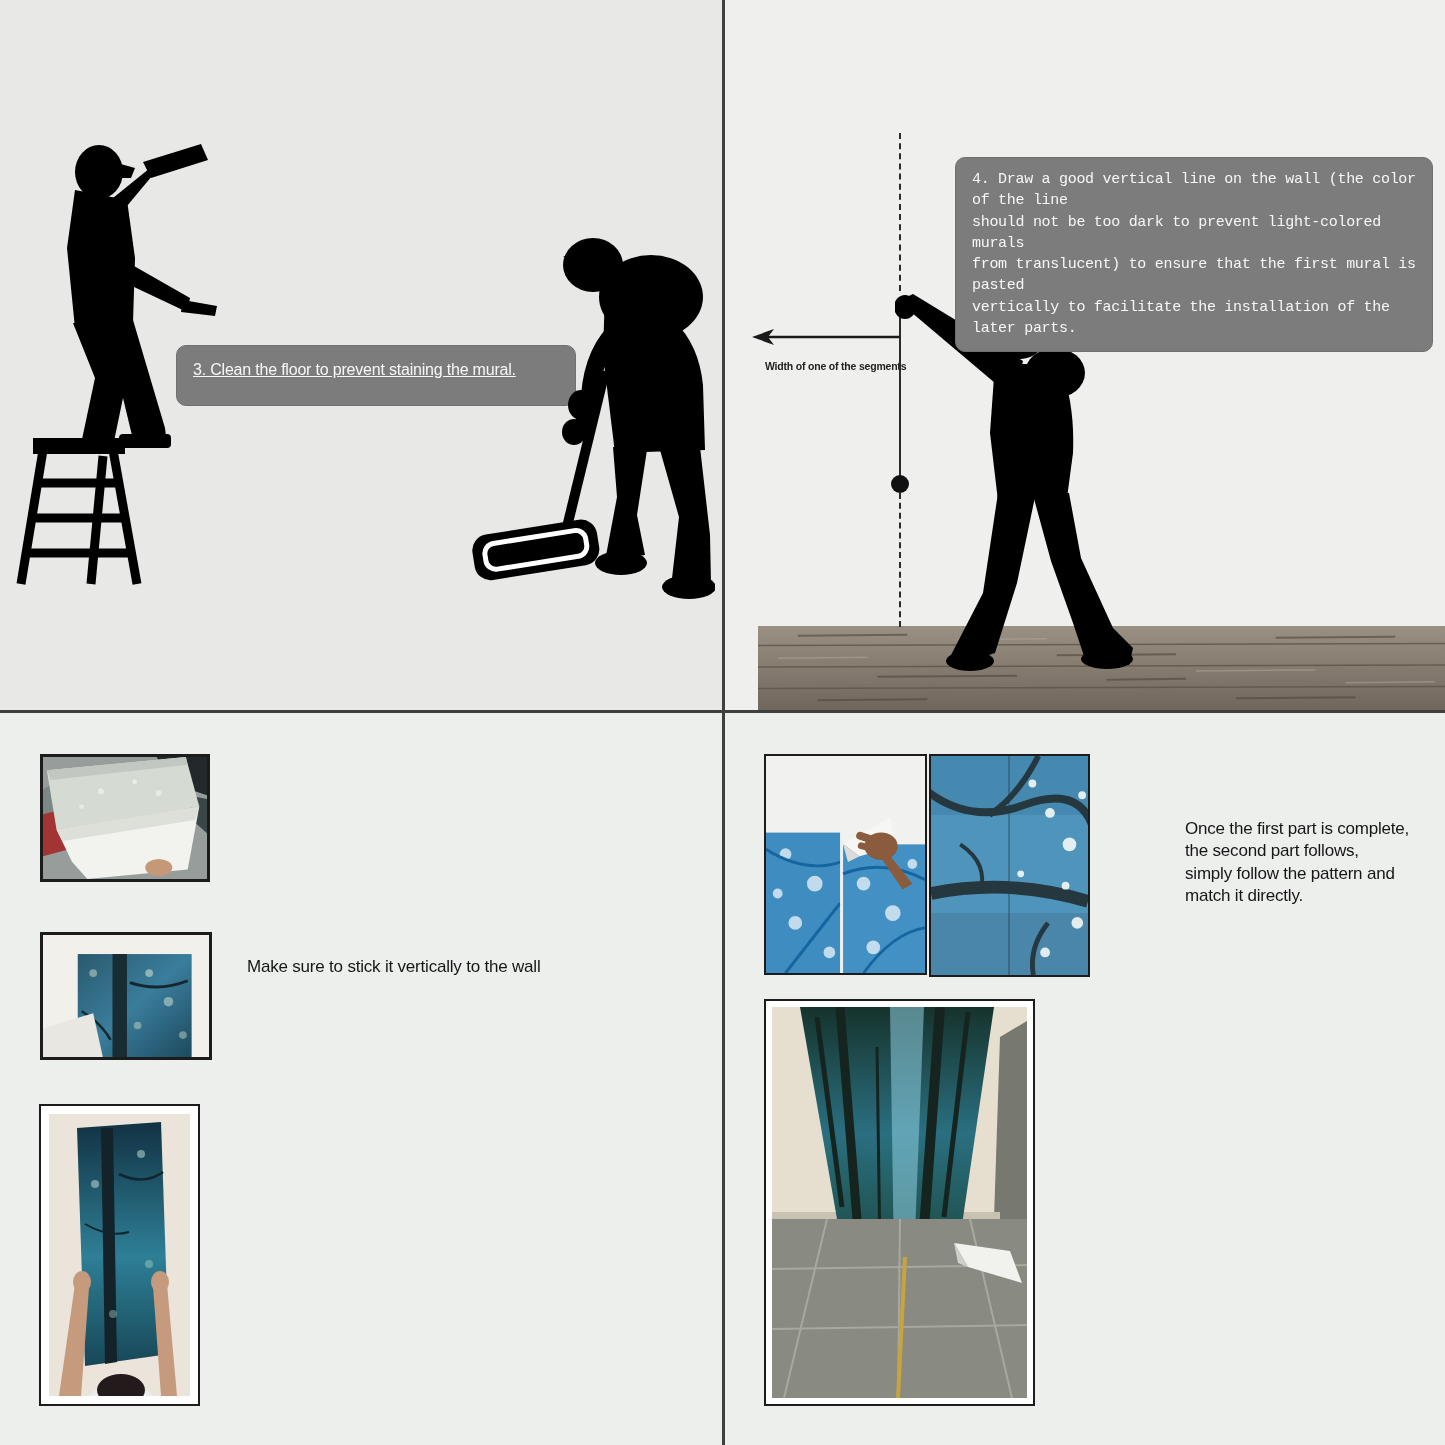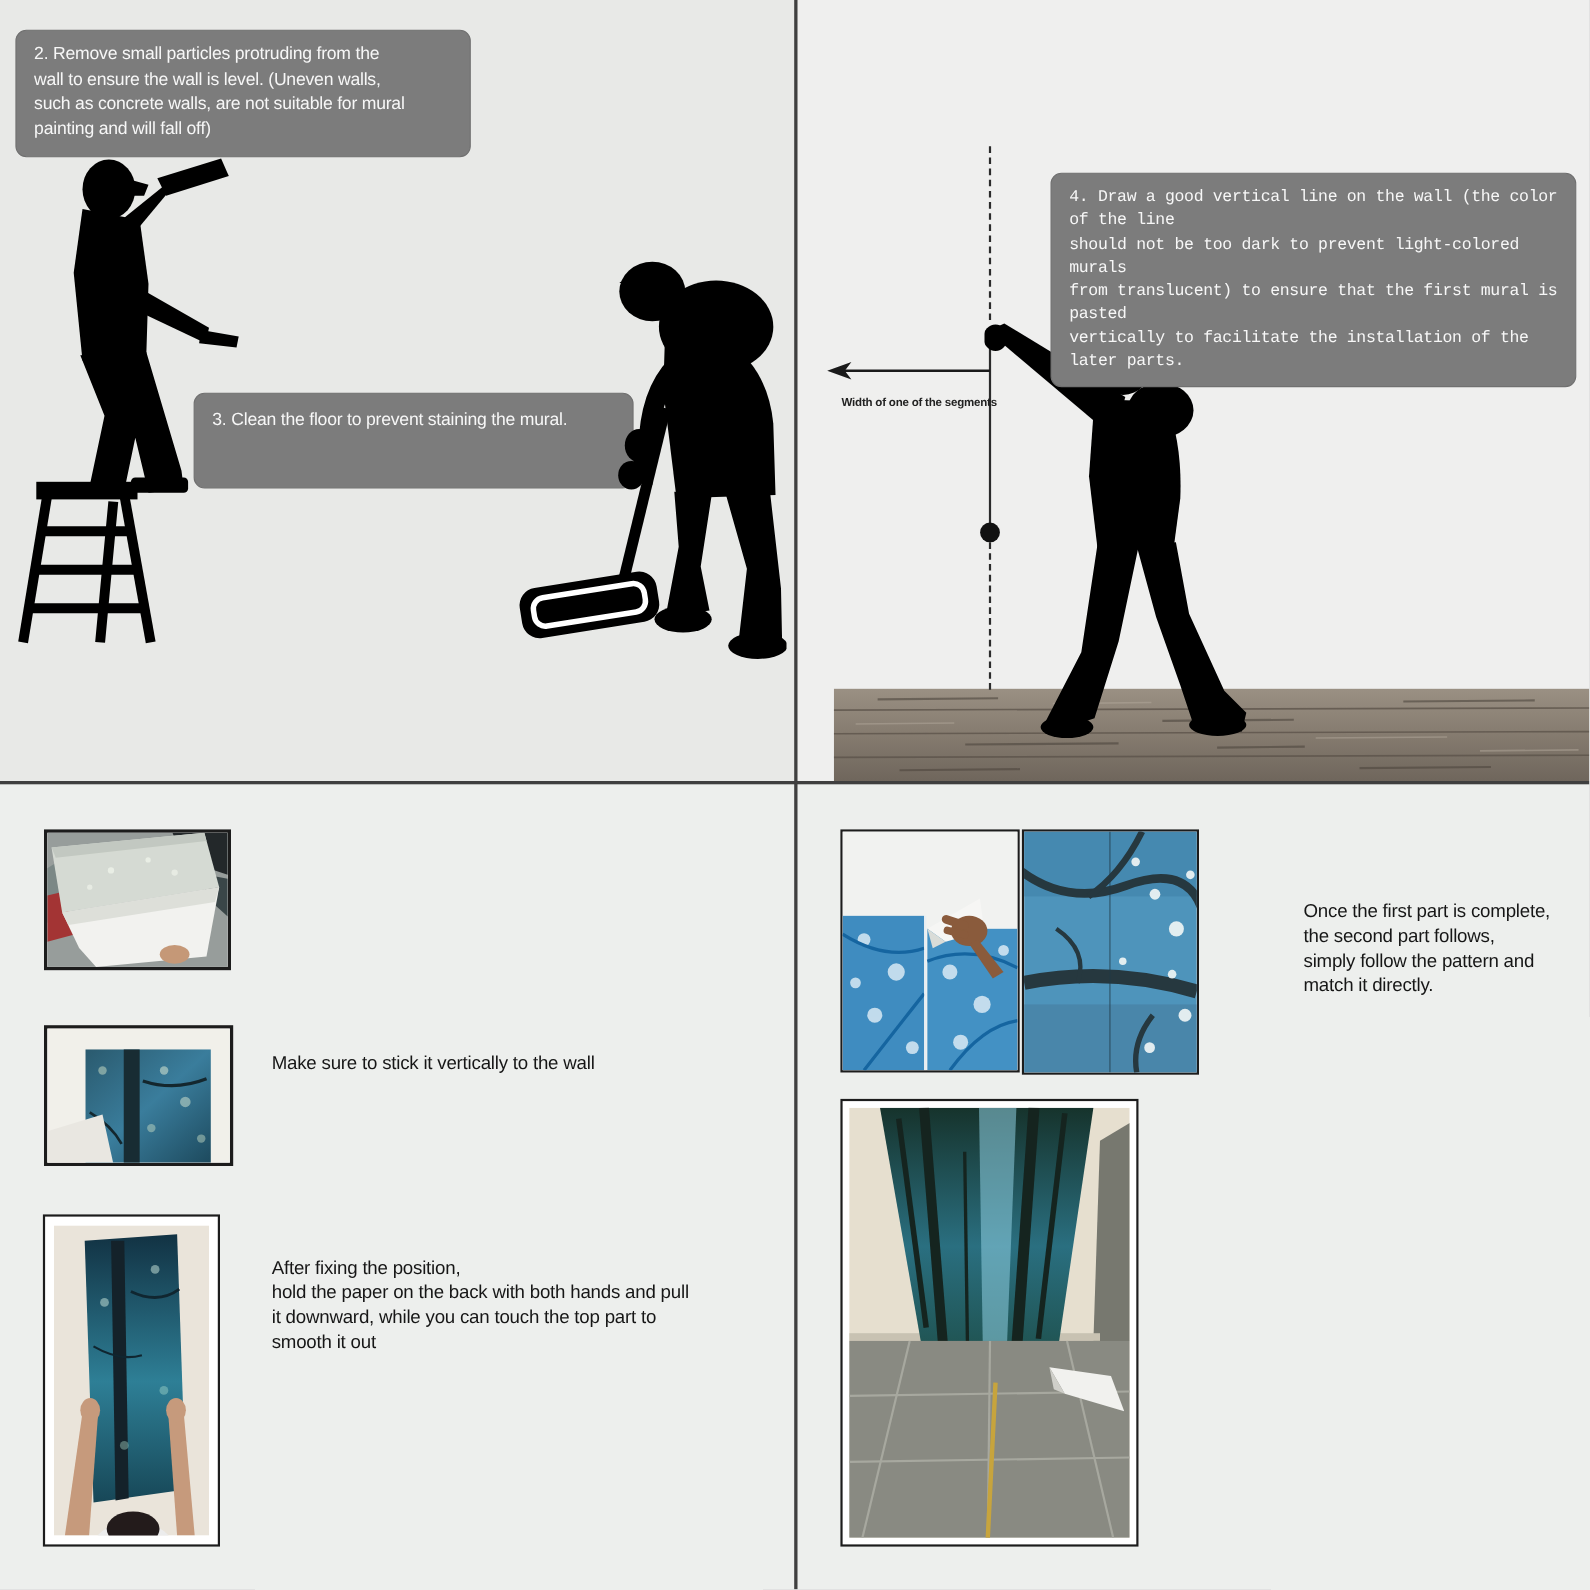--- a/index.html
+++ b/index.html
@@ -15,21 +15,21 @@
   .divider{position:absolute;background:#3f3f3f;}
   #div-v{left:722px;top:0;width:3px;height:1445px;}
   #div-h{left:0;top:710px;width:1445px;height:3px;}
 
   .note{
     position:absolute;background:#7c7c7c;border:1px solid #707070;border-radius:10px;
     color:#f7f7f7;font-size:16px;line-height:1.42;letter-spacing:-0.2px;
     padding:11px 16px 12px;white-space:pre-line;box-sizing:border-box;
   }
   #note-2{left:14px;top:27px;width:414px;min-height:108px;}
-  #note-3{left:176px;top:357px;width:400px;height:87px;padding-top:13px;}
+  #note-3{left:176px;top:345px;width:400px;height:61px;padding-top:13px;text-decoration:underline;}
   #note-4{left:230px;top:157px;width:478px;min-height:118px;font-size:15px;letter-spacing:-0.3px;font-family:Liberation Mono, monospace;}
 
   .caption{
     position:absolute;color:#161616;font-size:17px;line-height:1.32;
     letter-spacing:-0.2px;white-space:pre-line;
   }
   .svg-art{position:absolute;}
   .svg-art svg{display:block;width:100%;height:100%;}
 
   .photo{position:absolute;box-sizing:border-box;border:3px solid #1c1c1c;background:#fff;}
@@ -67,24 +67,20 @@
   #caption-d{left:412px;top:105px;width:290px;margin-left:48px;}
   #photo-e{left:39px;top:286px;width:271px;height:407px;}
   #caption-e{left:377px;top:459px;width:330px;}
 </style>
 </head>
 <body>
 
 <div id="stage">
 
   <div class="quad" id="quad-prep">
-    <div class="note" id="note-2">2. Remove small particles protruding from the
-wall to ensure the wall is level. (Uneven walls,
-such as concrete walls, are not suitable for mural
-painting and will fall off)</div>
 
     <div class="svg-art" id="man-ladder">
       <svg viewBox="0 0 420 450" preserveAspectRatio="xMidYMid meet" aria-hidden="true">
         <g stroke="#000" stroke-width="9" fill="none">
           <line x1="28" y1="312" x2="6" y2="446"></line>
           <line x1="98" y1="312" x2="122" y2="446"></line>
           <line x1="88" y1="318" x2="76" y2="446"></line>
           <line x1="22" y1="345" x2="104" y2="345"></line>
           <line x1="17" y1="380" x2="110" y2="380"></line>
           <line x1="12" y1="415" x2="116" y2="415"></line>
@@ -262,24 +258,20 @@
         <circle cx="100" cy="150" r="4" fill="#aee0d0" opacity="0.4"></circle>
           <circle cx="64" cy="200" r="4" fill="#aee0d0" opacity="0.4"></circle>
         <polygon points="10,282 26,170 40,174 32,282" fill="#c69a7c"></polygon>
         <ellipse cx="33" cy="168" rx="9" ry="11" fill="#c69a7c"></ellipse>
         <polygon points="112,282 104,172 118,170 128,282" fill="#c69a7c"></polygon>
         <ellipse cx="111" cy="168" rx="9" ry="11" fill="#c69a7c"></ellipse>
         <ellipse cx="72" cy="288" rx="34" ry="18" fill="#ececec"></ellipse>
         <ellipse cx="72" cy="276" rx="24" ry="16" fill="#231b1b"></ellipse>
       </svg>
     </div>
-    <div class="caption" id="caption-c">After fixing the position,
-hold the paper on the back with both hands and pull
-it downward, while you can touch the top part to
-smooth it out</div>
   </div>
 
   <div class="quad" id="quad-match">
     <div class="photo" id="photo-dl">
       <svg viewBox="0 0 163 221" preserveAspectRatio="none" aria-hidden="true">
         <rect width="163" height="221" fill="#f1f2f0"></rect>
         <rect x="0" y="78" width="76" height="143" fill="#3f8cc0"></rect>
         <rect x="79" y="90" width="84" height="131" fill="#4391c4"></rect>
         <g fill="#eef6fb" opacity="0.75">
           <circle cx="20" cy="100" r="6"></circle>

